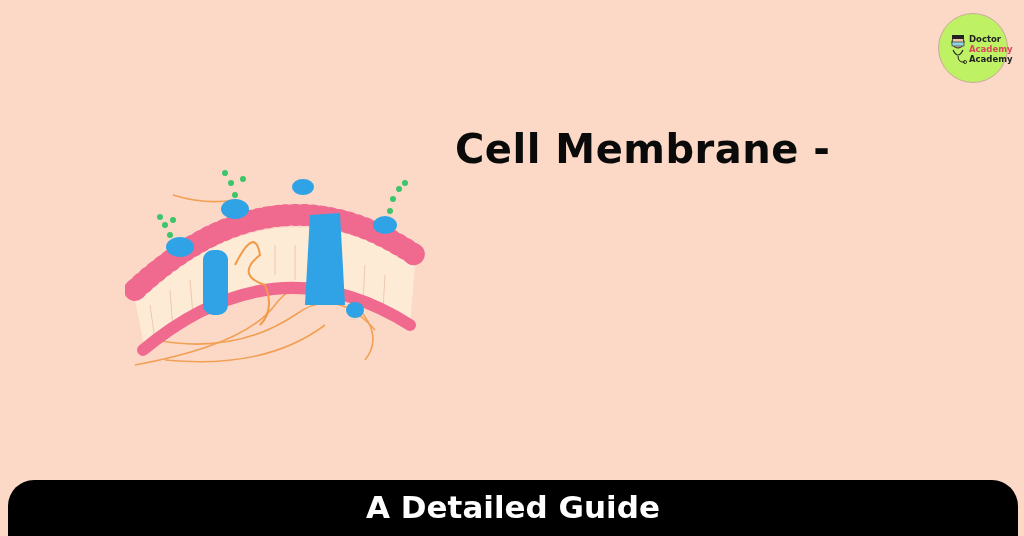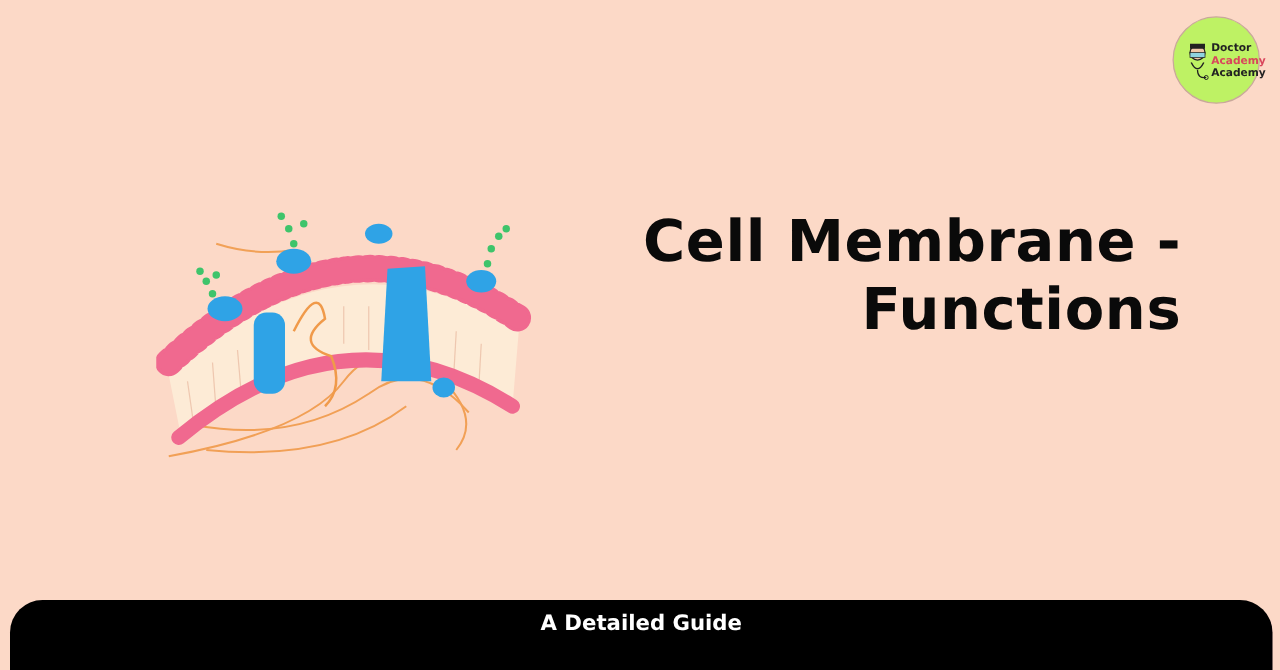--- a/index.html
+++ b/index.html
@@ -2,24 +2,24 @@
 <html><head>
 <meta charset="utf-8">
 <style>
   html,body{margin:0;padding:0;}
   body{width:1024px;height:536px;overflow:hidden;background:#fcd9c7;position:relative;font-family:"DejaVu Sans","Liberation Sans",sans-serif;}
   .logo{position:absolute;left:938px;top:13px;width:70px;height:70px;border-radius:50%;border:1px solid #c9a99a;background:#bef264;box-sizing:border-box;}
   .logo .doc{position:absolute;left:10px;top:20px;width:18px;height:30px;}
   .logo .t{position:absolute;left:30px;font-weight:bold;font-size:8.5px;line-height:10px;color:#222;}
   .logo .t1{top:20px;} .logo .t2{top:30px;color:#d9465c;} .logo .t3{top:40px;}
   .illus{position:absolute;left:125px;top:155px;width:300px;height:225px;}
-  .title{position:absolute;left:455px;top:122px;width:490px;text-align:right;font-weight:bold;font-size:46px;line-height:54px;color:#0a0a0a;letter-spacing:0.5px;margin-top:44px;}
+  .title{position:absolute;left:455px;top:122px;width:490px;text-align:left;font-weight:bold;font-size:40px;line-height:54px;color:#0a0a0a;letter-spacing:0.5px;}
   .title div{white-space:nowrap;}
   .band{position:absolute;left:8px;top:480px;width:1010px;height:70px;background:#000;border-radius:26px 26px 0 0;}
-  .band span{position:absolute;left:0;right:0;top:9px;text-align:center;color:#fff;font-weight:bold;font-size:17px;font-family:"DejaVu Sans",sans-serif;}
+  .band span{position:absolute;left:0;right:0;top:9px;text-align:center;color:#fff;font-weight:bold;font-size:31px;font-family:"DejaVu Sans",sans-serif;}
 </style>
 </head>
 <body>
 
 <div class="logo">
   <svg class="doc" viewBox="0 0 18 30">
     <circle cx="9" cy="8" r="6" fill="#f1c7a8" stroke="#222" stroke-width="1"></circle>
     <rect x="3" y="1" width="12" height="4" fill="#222"></rect>
     <rect x="3" y="8" width="12" height="4" fill="#8fd3e0" stroke="#222" stroke-width="0.6"></rect>
     <path d="M4 16 Q9 26 14 16" fill="none" stroke="#222" stroke-width="1.2"></path>
@@ -77,18 +77,17 @@
       <circle cx="118" cy="24" r="3"></circle>
     <circle cx="265" cy="56" r="3"></circle>
       <circle cx="268" cy="44" r="3"></circle>
       <circle cx="274" cy="34" r="3"></circle>
       <circle cx="280" cy="28" r="3"></circle>
   </g>
 </svg>
 
 <div class="title">
   <div>Cell Membrane -</div>
-  <div>Functions</div>
 </div>
 
 <div class="band">
   <span>A Detailed Guide</span>
 </div>
 
 </body></html>

